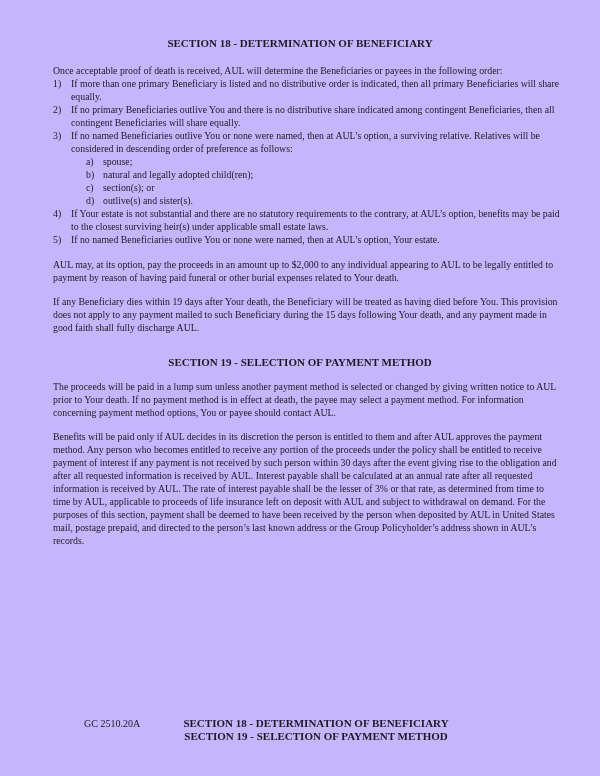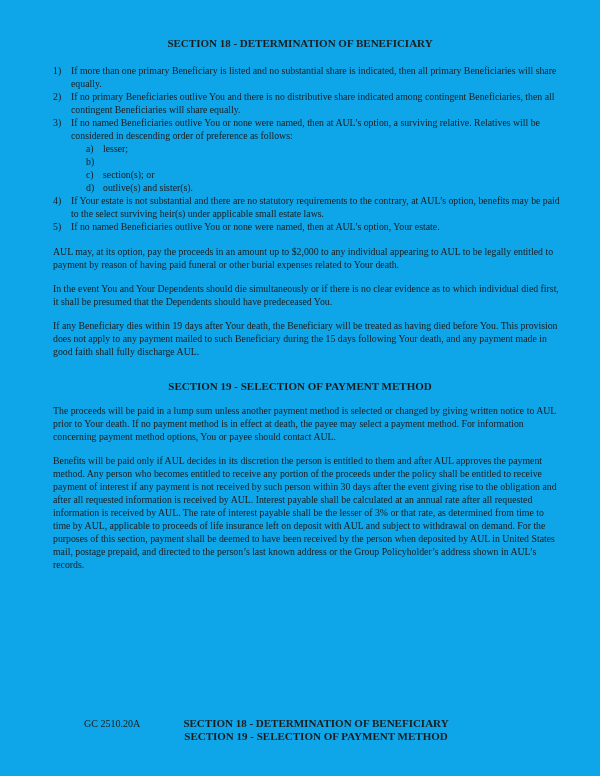--- a/index.html
+++ b/index.html
@@ -1,20 +1,20 @@
 <!DOCTYPE html>
 <html><head>
 <meta charset="utf-8">
 <style>
   html, body { margin: 0; padding: 0; background: #ffffff; }
   .page {
     position: relative;
     width: 600px;
     height: 776px;
-    background: #0ea5e9;
+    background: #c4b5fd;
     color: #1c1c1c;
     font-family: "Liberation Serif", "DejaVu Serif", serif;
     font-size: 9.8px;
     line-height: 13px;
     box-sizing: border-box;
     overflow: hidden;
   }
   .content {
     position: absolute;
     top: 37px;
@@ -63,27 +63,28 @@
   }
 </style>
 </head>
 <body>
 
 <div class="page">
   <div class="content">
 
     <h1 class="sec-title">SECTION 18 - DETERMINATION OF BENEFICIARY</h1>
 
+    <p class="intro">Once acceptable proof of death is received, AUL will determine the Beneficiaries or payees in the following order:</p>
 
     <div class="list">
 
         <div class="li-row">
           <div class="li-num">1)</div>
           <div class="li-body">
-            <div>If more than one primary Beneficiary is listed and no substantial share is indicated, then all primary Beneficiaries will share equally.</div>
+            <div>If more than one primary Beneficiary is listed and no distributive order is indicated, then all primary Beneficiaries will share equally.</div>
             <div class="sublist">
               
             </div>
           </div>
         </div>
 
         <div class="li-row">
           <div class="li-num">2)</div>
           <div class="li-body">
             <div>If no primary Beneficiaries outlive You and there is no distributive share indicated among contingent Beneficiaries, then all contingent Beneficiaries will share equally.</div>
@@ -94,44 +95,45 @@
         </div>
 
         <div class="li-row">
           <div class="li-num">3)</div>
           <div class="li-body">
             <div>If no named Beneficiaries outlive You or none were named, then at AUL’s option, a surviving relative. Relatives will be considered in descending order of preference as follows:</div>
             <div class="sublist">
 
                 <div class="sub-row">
                   <div class="sub-num">a)</div>
-                  <div class="sub-text">lesser;</div>
+                  <div class="sub-text">spouse;</div>
                 </div>
 
                 <div class="sub-row">
                   <div class="sub-num">b)</div>
+                  <div class="sub-text">natural and legally adopted child(ren);</div>
                 </div>
 
                 <div class="sub-row">
                   <div class="sub-num">c)</div>
                   <div class="sub-text">section(s); or</div>
                 </div>
 
                 <div class="sub-row">
                   <div class="sub-num">d)</div>
                   <div class="sub-text">outlive(s) and sister(s).</div>
                 </div>
               </div>
           </div>
         </div>
 
         <div class="li-row">
           <div class="li-num">4)</div>
           <div class="li-body">
-            <div>If Your estate is not substantial and there are no statutory requirements to the contrary, at AUL’s option, benefits may be paid to the select surviving heir(s) under applicable small estate laws.</div>
+            <div>If Your estate is not substantial and there are no statutory requirements to the contrary, at AUL’s option, benefits may be paid to the closest surviving heir(s) under applicable small estate laws.</div>
             <div class="sublist">
               
             </div>
           </div>
         </div>
 
         <div class="li-row">
           <div class="li-num">5)</div>
           <div class="li-body">
             <div>If no named Beneficiaries outlive You or none were named, then at AUL’s option, Your estate.</div>
@@ -139,21 +141,20 @@
               
             </div>
           </div>
         </div>
       </div>
 
     <div>
 
         <p class="para">AUL may, at its option, pay the proceeds in an amount up to $2,000 to any individual appearing to AUL to be legally entitled to payment by reason of having paid funeral or other burial expenses related to Your death.</p>
 
-        <p class="para">In the event You and Your Dependents should die simultaneously or if there is no clear evidence as to which individual died first, it shall be presumed that the Dependents should have predeceased You.</p>
 
         <p class="para">If any Beneficiary dies within 19 days after Your death, the Beneficiary will be treated as having died before You. This provision does not apply to any payment mailed to such Beneficiary during the 15 days following Your death, and any payment made in good faith shall fully discharge AUL.</p>
       </div>
 
     <h1 class="sec-title s19">SECTION 19 - SELECTION OF PAYMENT METHOD</h1>
 
     <div>
 
         <p class="para">The proceeds will be paid in a lump sum unless another payment method is selected or changed by giving written notice to AUL prior to Your death. If no payment method is in effect at death, the payee may select a payment method. For information concerning payment method options, You or payee should contact AUL.</p>
 

